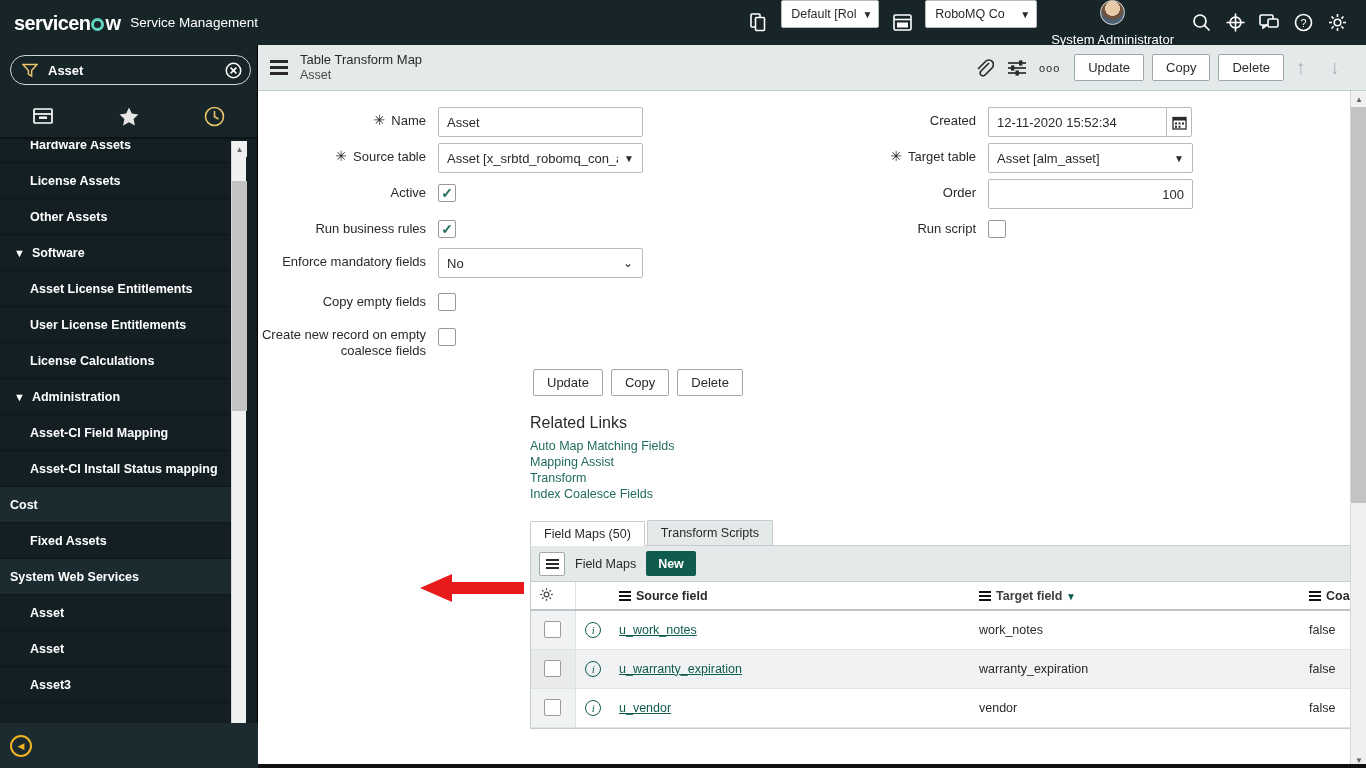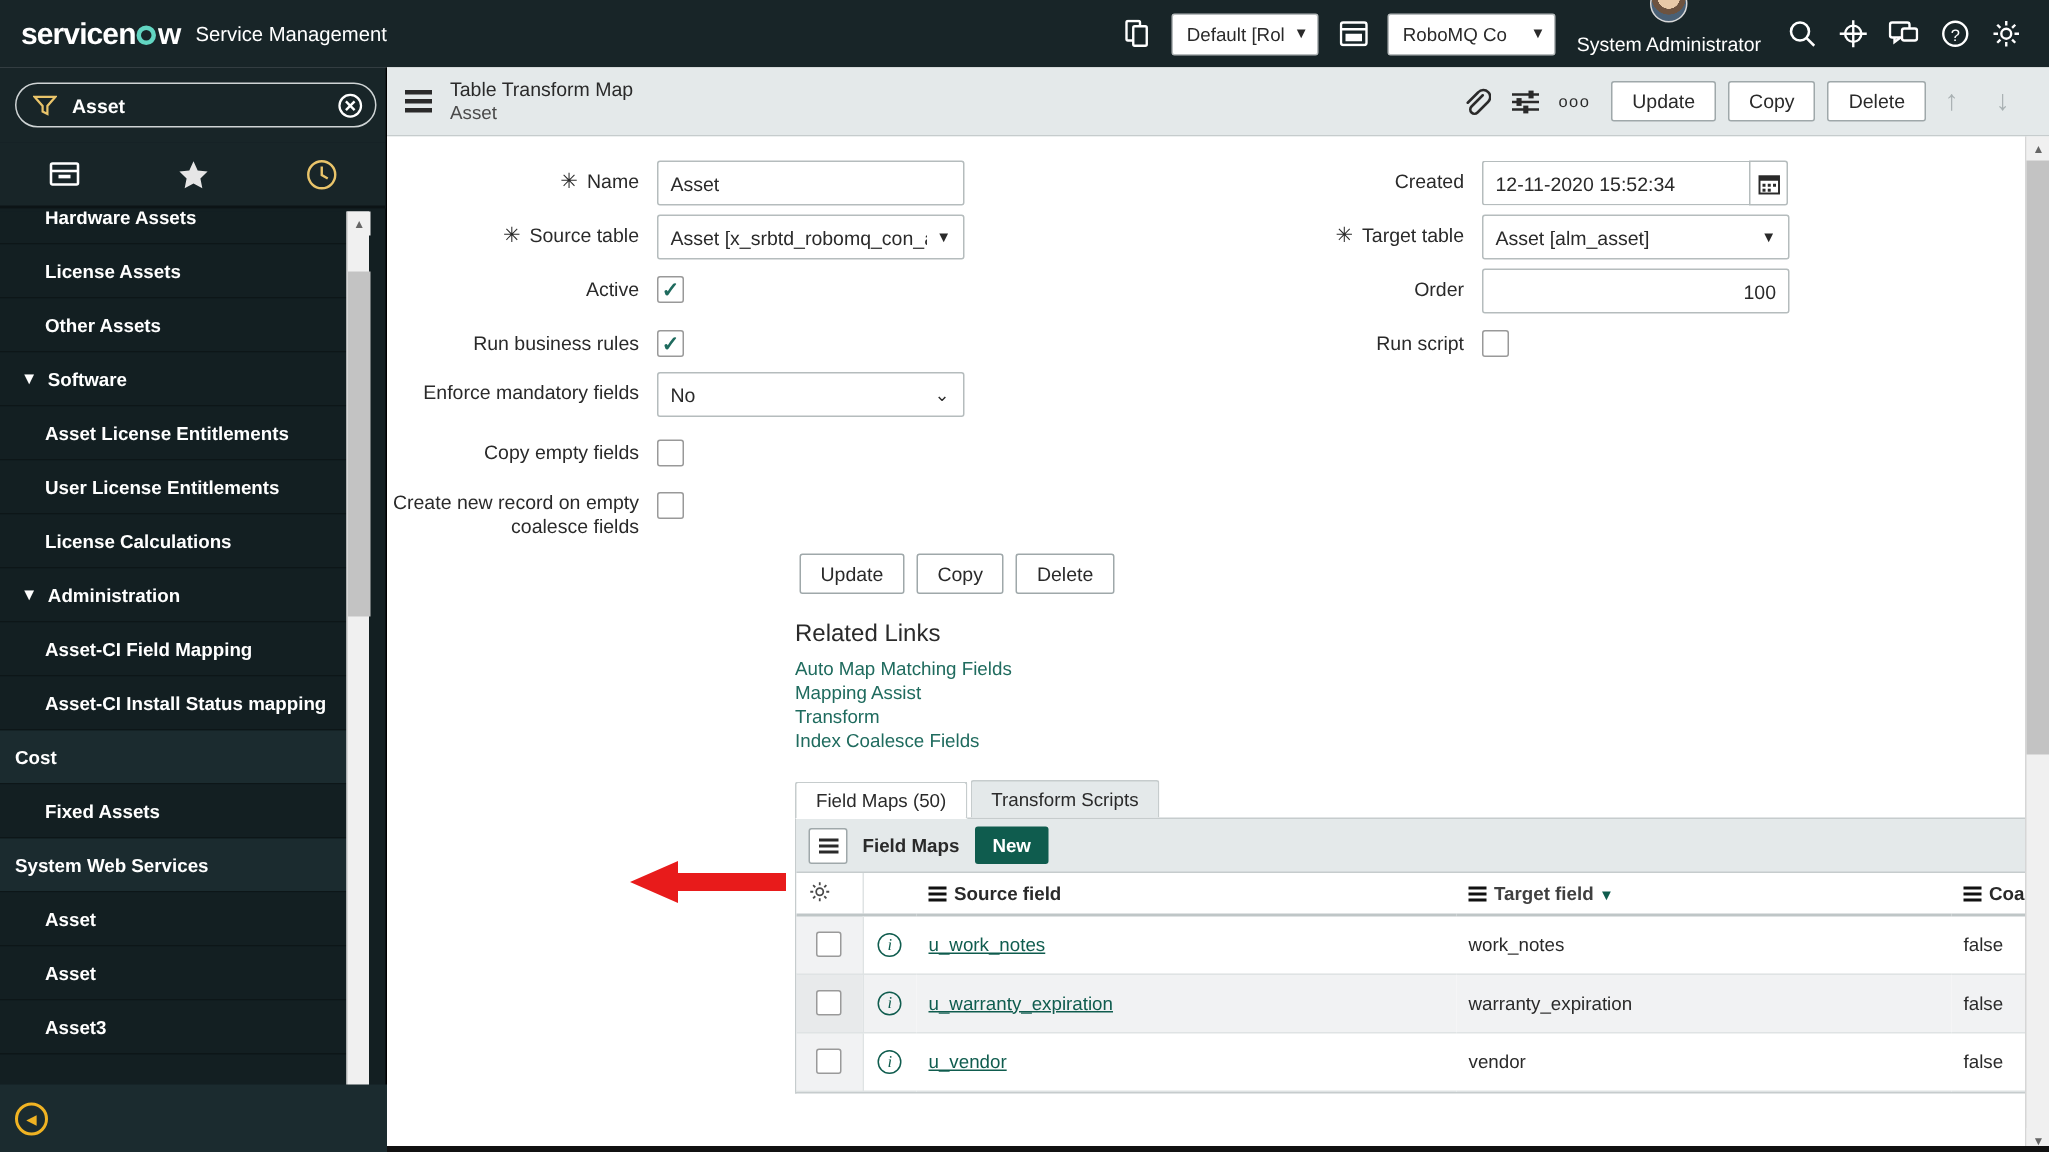--- a/index.html
+++ b/index.html
@@ -30,21 +30,21 @@
   .brand-o {
     display: inline-block; width: 13px; height: 13px;
     border: 3px solid #62d5c2; border-radius: 50%;
     position: relative; top: 1px; margin: 0 1px;
   }
   #brand-sub {
     margin-left: 10px; color: #ffffff;
     font-size: 13.5px; font-weight: normal;
   }
   #topbar-right {
-    margin-left: auto; display: flex; align-items: center;
+    margin-left: auto; display: flex; align-items: flex-start;
     height: 45px; padding-right: 12px; gap: 0px;
   }
   .tb-icon {
     width: 34px; height: 45px;
     display: flex; align-items: center; justify-content: center;
     color: #ffffff;
   }
   .tb-select {
     height: 28px; min-width: 98px;
     background: #fff; border: 1px solid #b7bcbd; border-radius: 2px;
@@ -262,21 +262,21 @@
   #list-toolbar {
     height: 36px; background: #e4e9ea; border-bottom: 1px solid #c6cccd;
     display: flex; align-items: center; padding: 0 8px;
   }
   #list-menu-btn {
     width: 26px; height: 24px; border: 1px solid #9fa8aa; border-radius: 2px;
     background: #fff; display: flex; flex-direction: column;
     align-items: center; justify-content: center; gap: 2px; cursor: pointer;
   }
   #list-menu-btn span { width: 13px; height: 2px; background: #2a2a2a; }
-  #list-title { font-size: 12.5px; font-weight: bold; margin: 15px 10px; }
+  #list-title { font-size: 12.5px; font-weight: normal; margin: 15px 10px; }
   #new-btn {
     height: 25px; padding: 0 12px; background: #0f5c4e; color: #fff;
     border: none; border-radius: 2px; font-size: 12.5px; font-weight: bold;
     cursor: pointer; font-family: "Liberation Sans", sans-serif;
     display: flex; align-items: center;
   }
   table#list-table { border-collapse: collapse; width: 1060px; table-layout: fixed; }
   #list-table th {
     height: 28px; background: #fff; border-bottom: 2px solid #bfc6c7;
     font-size: 12.5px; font-weight: bold; text-align: left;

